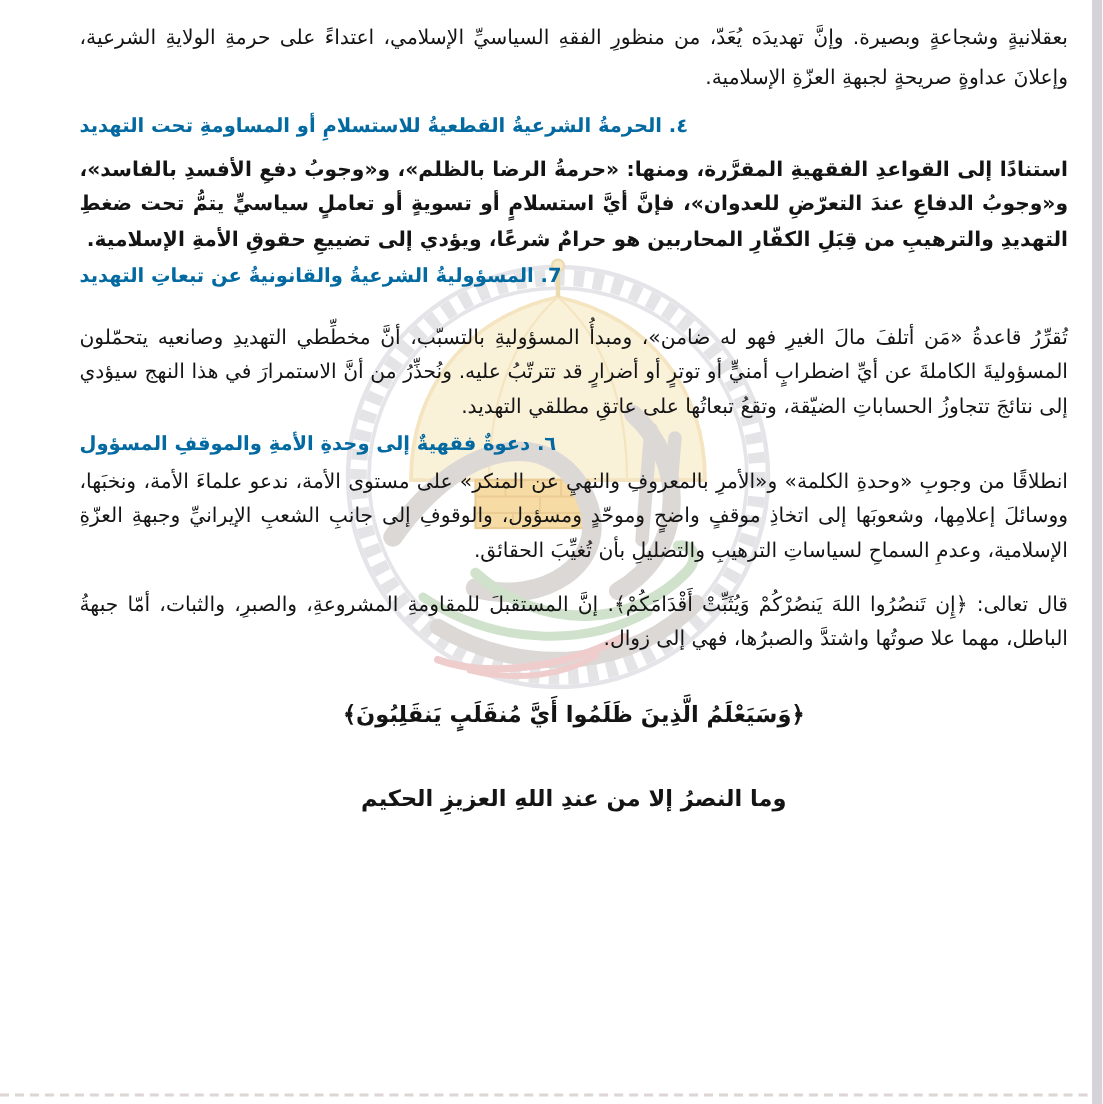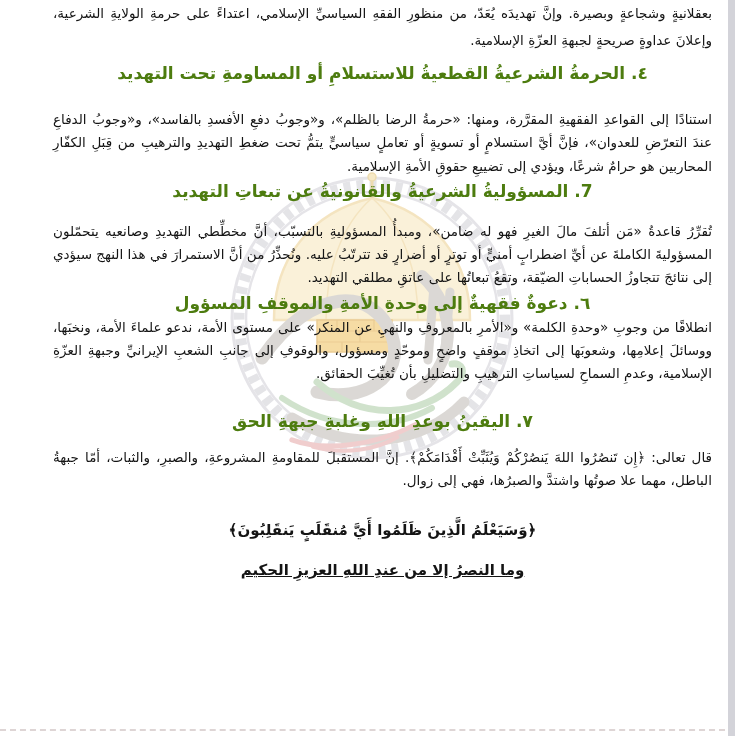--- a/index.html
+++ b/index.html
@@ -18,56 +18,57 @@
     width:300px;height:300px;
     opacity:.55;
     z-index:0;
     pointer-events:none;
   }
   
   .doc{
     position:absolute;
     top:0;right:23px;left:53px;
     z-index:1;
+    padding-top:12px;
     color:#141414;
   }
   .body{
     margin:0;
     font-size:13.5px;
     line-height:23.3px;
     text-align:justify;
     text-align-last:right;
   }
   .intro{line-height:27px;}
   h2{
     margin:0;
-    font-size:17px;
+    font-size:13px;
     line-height:26px;
     font-weight:bold;
-    text-align:center;
-    color:#4d7c0f;
+    text-align:left;
+    color:#0369a1;
   }
   .h4{margin-top:6px;}
-  .p4{margin-top:22px;}
+  .p4{margin-top:4px;font-weight:bold;}
   .h5{margin-top:0;}
   .p5{margin-top:16px;}
   .h6{margin-top:0;}
   .p6{}
   .h7{margin-top:22px;}
   .p7{margin-top:12px;}
   .center{
     text-align:center;
     text-align-last:center;
     font-weight:bold;
     font-size:15px;
     line-height:24px;
     margin:0;
   }
   .verse{margin-top:26px;}
-  .closing{margin-top:16px;text-decoration:underline;}
+  .closing{margin-top:32px;}
   
   .scrollbar{
     position:absolute;
     top:0;right:0;
     width:7px;height:736px;
     background:#d3d3d9;
     z-index:2;
   }
   .page-break{
     position:absolute;
@@ -132,21 +133,20 @@
 
     <h2 class="h4">٤. الحرمةُ الشرعيةُ القطعيةُ للاستسلامِ أو المساومةِ تحت التهديد</h2>
     <p class="body p4">استنادًا إلى القواعدِ الفقهيةِ المقرَّرة، ومنها: «حرمةُ الرضا بالظلم»، و«وجوبُ دفعِ الأفسدِ بالفاسد»، و«وجوبُ الدفاعِ عندَ التعرّضِ للعدوان»، فإنَّ أيَّ استسلامٍ أو تسويةٍ أو تعاملٍ سياسيٍّ يتمُّ تحت ضغطِ التهديدِ والترهيبِ من قِبَلِ الكفّارِ المحاربين هو حرامٌ شرعًا، ويؤدي إلى تضييعِ حقوقِ الأمةِ الإسلامية.</p>
 
     <h2 class="h5">7. المسؤوليةُ الشرعيةُ والقانونيةُ عن تبعاتِ التهديد</h2>
     <p class="body p5">تُقرِّرُ قاعدةُ «مَن أتلفَ مالَ الغيرِ فهو له ضامن»، ومبدأُ المسؤوليةِ بالتسبّب، أنَّ مخطِّطي التهديدِ وصانعيه يتحمّلون المسؤوليةَ الكاملةَ عن أيِّ اضطرابٍ أمنيٍّ أو توترٍ أو أضرارٍ قد تترتّبُ عليه. ونُحذِّرُ من أنَّ الاستمرارَ في هذا النهج سيؤدي إلى نتائجَ تتجاوزُ الحساباتِ الضيّقة، وتقعُ تبعاتُها على عاتقِ مطلقي التهديد.</p>
 
     <h2 class="h6">٦. دعوةٌ فقهيةٌ إلى وحدةِ الأمةِ والموقفِ المسؤول</h2>
     <p class="body p6">انطلاقًا من وجوبِ «وحدةِ الكلمة» و«الأمرِ بالمعروفِ والنهيِ عن المنكر» على مستوى الأمة، ندعو علماءَ الأمة، ونخبَها، ووسائلَ إعلامِها، وشعوبَها إلى اتخاذِ موقفٍ واضحٍ وموحّدٍ ومسؤول، والوقوفِ إلى جانبِ الشعبِ الإيرانيِّ وجبهةِ العزّةِ الإسلامية، وعدمِ السماحِ لسياساتِ الترهيبِ والتضليلِ بأن تُغيِّبَ الحقائق.</p>
 
-    <h2 class="h7">٧. اليقينُ بوعدِ اللهِ وغلبةِ جبهةِ الحق</h2>
     <p class="body p7">قال تعالى: ﴿إِن تَنصُرُوا اللهَ يَنصُرْكُمْ وَيُثَبِّتْ أَقْدَامَكُمْ﴾. إنَّ المستقبلَ للمقاومةِ المشروعةِ، والصبرِ، والثبات، أمّا جبهةُ الباطل، مهما علا صوتُها واشتدَّ والصبرُها، فهي إلى زوال.</p>
 
     <p class="center verse">﴿وَسَيَعْلَمُ الَّذِينَ ظَلَمُوا أَيَّ مُنقَلَبٍ يَنقَلِبُونَ﴾</p>
 
     <p class="center closing">وما النصرُ إلا من عندِ اللهِ العزيزِ الحكيم</p>
 
   </div>
 
   <div class="scrollbar"></div>
 

